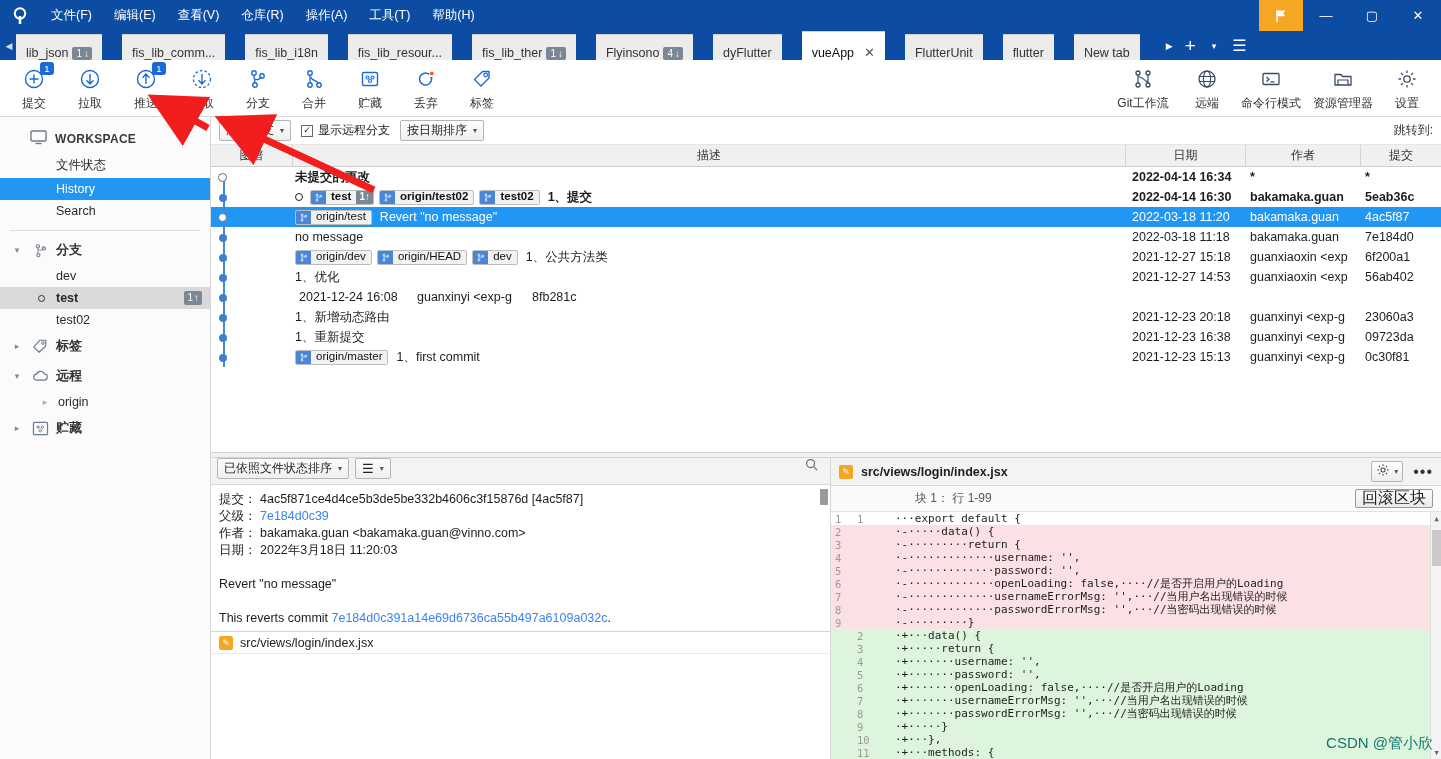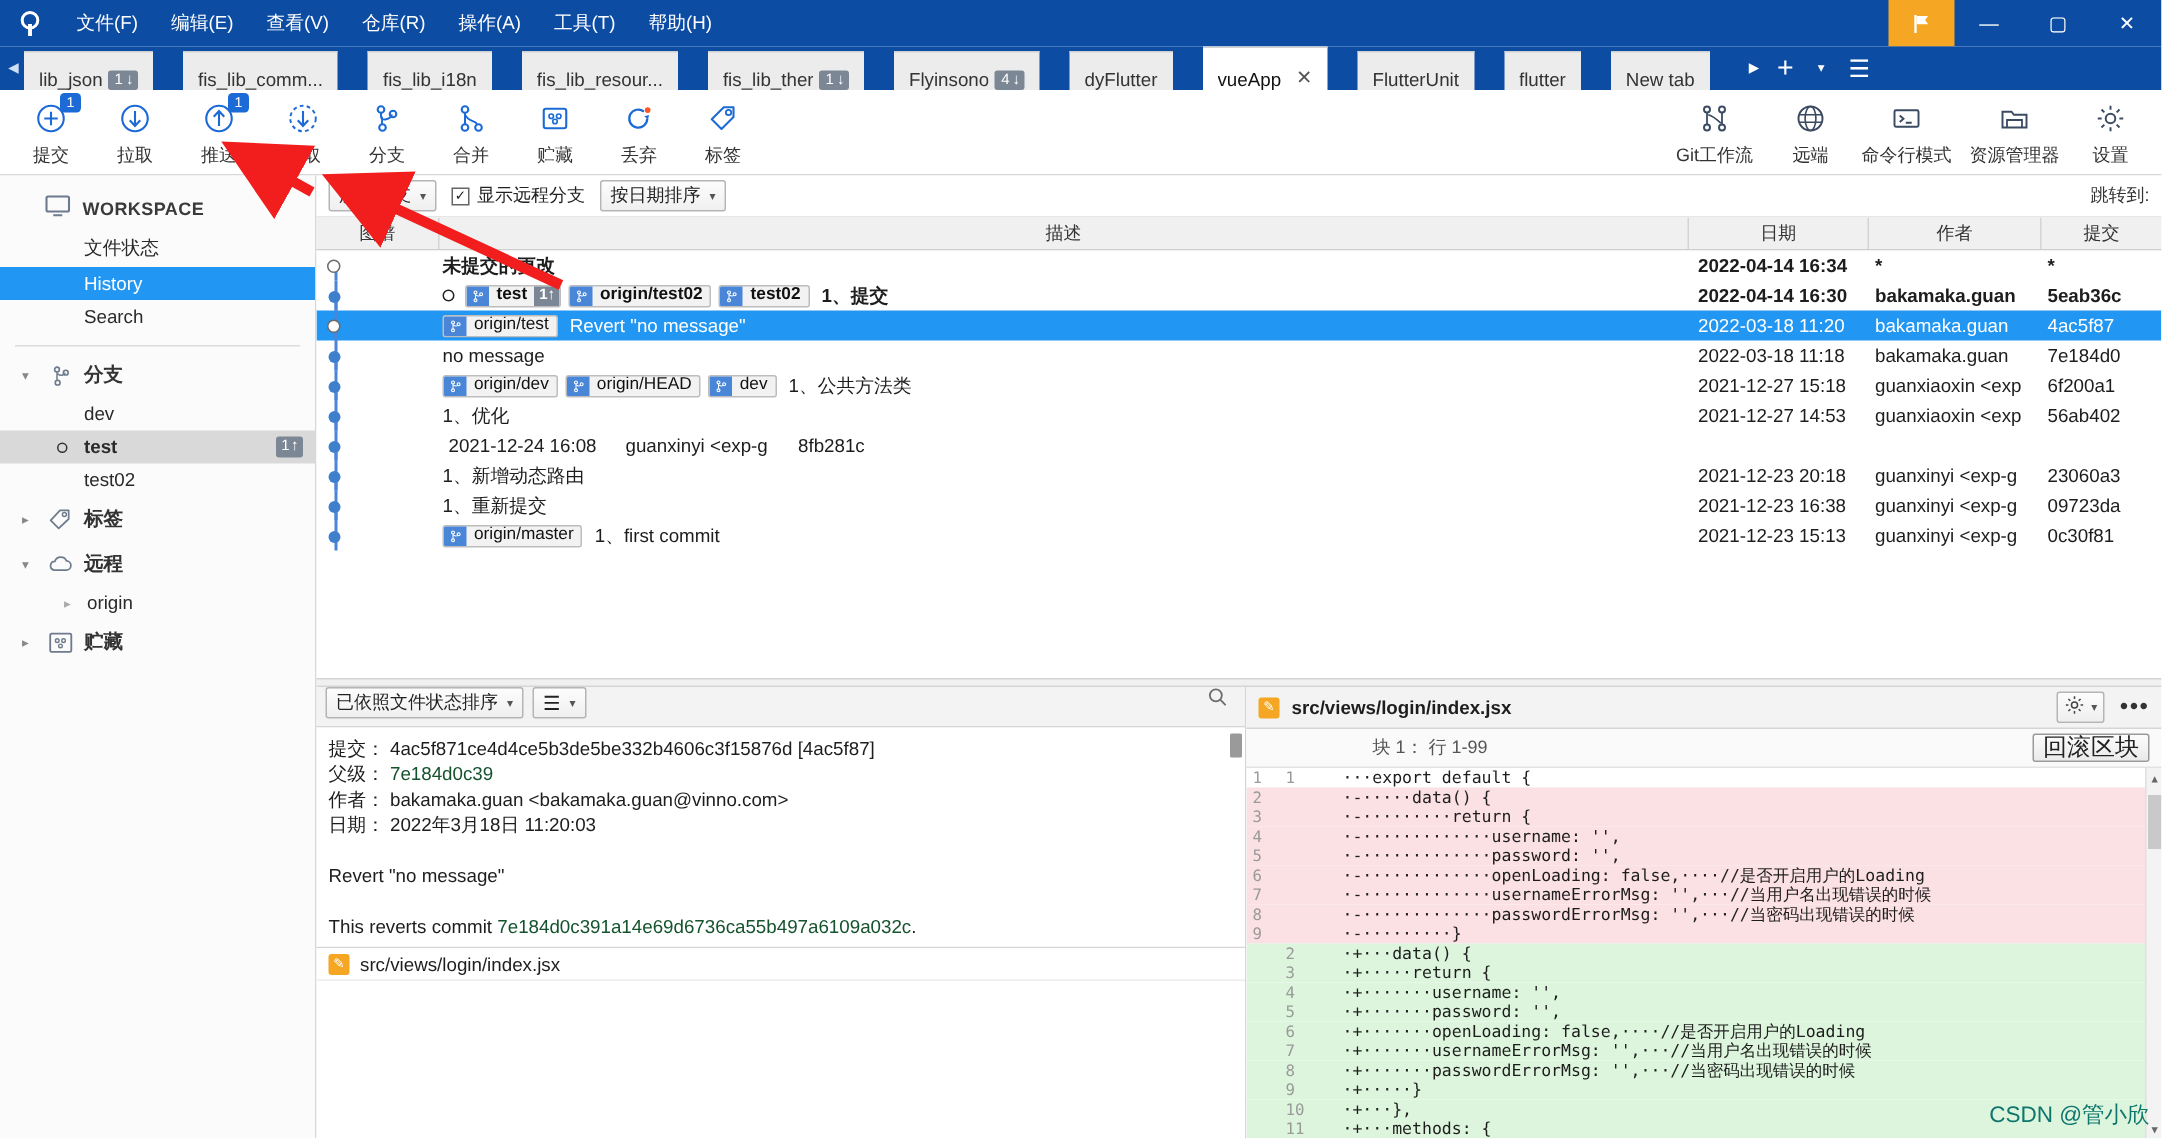--- a/index.html
+++ b/index.html
@@ -123,21 +123,21 @@
 
   
   .bottom { height:301px; flex:0 0 301px; display:flex; min-height:0; }
   .bleft { width:620px; flex:0 0 620px; display:flex; flex-direction:column; border-right:1px solid #d5d5d5; }
   .brt { flex:1; display:flex; flex-direction:column; min-width:0; background:#fff; }
 
   .bl-toolbar { height:27px; background:#f3f3f3; border-bottom:1px solid #d5d5d5; display:flex; align-items:flex-start; padding:0 6px; gap:6px; flex:0 0 27px; position:relative;}
   .srch { position:absolute; right:12px; color:#6c6c6c; font-size:13px;}
   .detail { flex:1; padding:6px 8px; font-size:12.5px; line-height:17px; overflow:hidden; background:#fff; position:relative;}
   .detail .k { color:#1d1d1d; }
-  .link { color:#14532d; }
+  .link { color:#3b82f6; }
   .detail-scroll { position:absolute; right:2px; top:4px; width:8px; height:16px; background:#9a9a9a; border-radius:1px;}
   .filelist { height:128px; flex:0 0 128px; border-top:1px solid #d5d5d5; background:#fff; }
   .filerow { height:22px; display:flex; align-items:center; gap:7px; padding:0 8px; font-size:12.5px; border-bottom:1px solid #ececec;}
   .fico { width:14px; height:14px; background:#f5a623; border-radius:2px; display:flex; align-items:center; justify-content:center; color:#fff; font-size:9px;}
 
   
   .diff-head { height:28px; background:#f3f3f3; border-bottom:1px solid #d5d5d5; display:flex; align-items:center; padding:0 8px; gap:8px; flex:0 0 28px;}
   .diff-title { font-weight:bold; font-size:12.5px; }
   .diff-head-right { margin-left:auto; display:flex; align-items:center; gap:10px;}
   .gearbtn { height:21px; border:1px solid #b5b5b5; background:linear-gradient(#fdfdfd,#eee); border-radius:2px; display:flex; align-items:center; padding:0 4px; gap:4px;}

